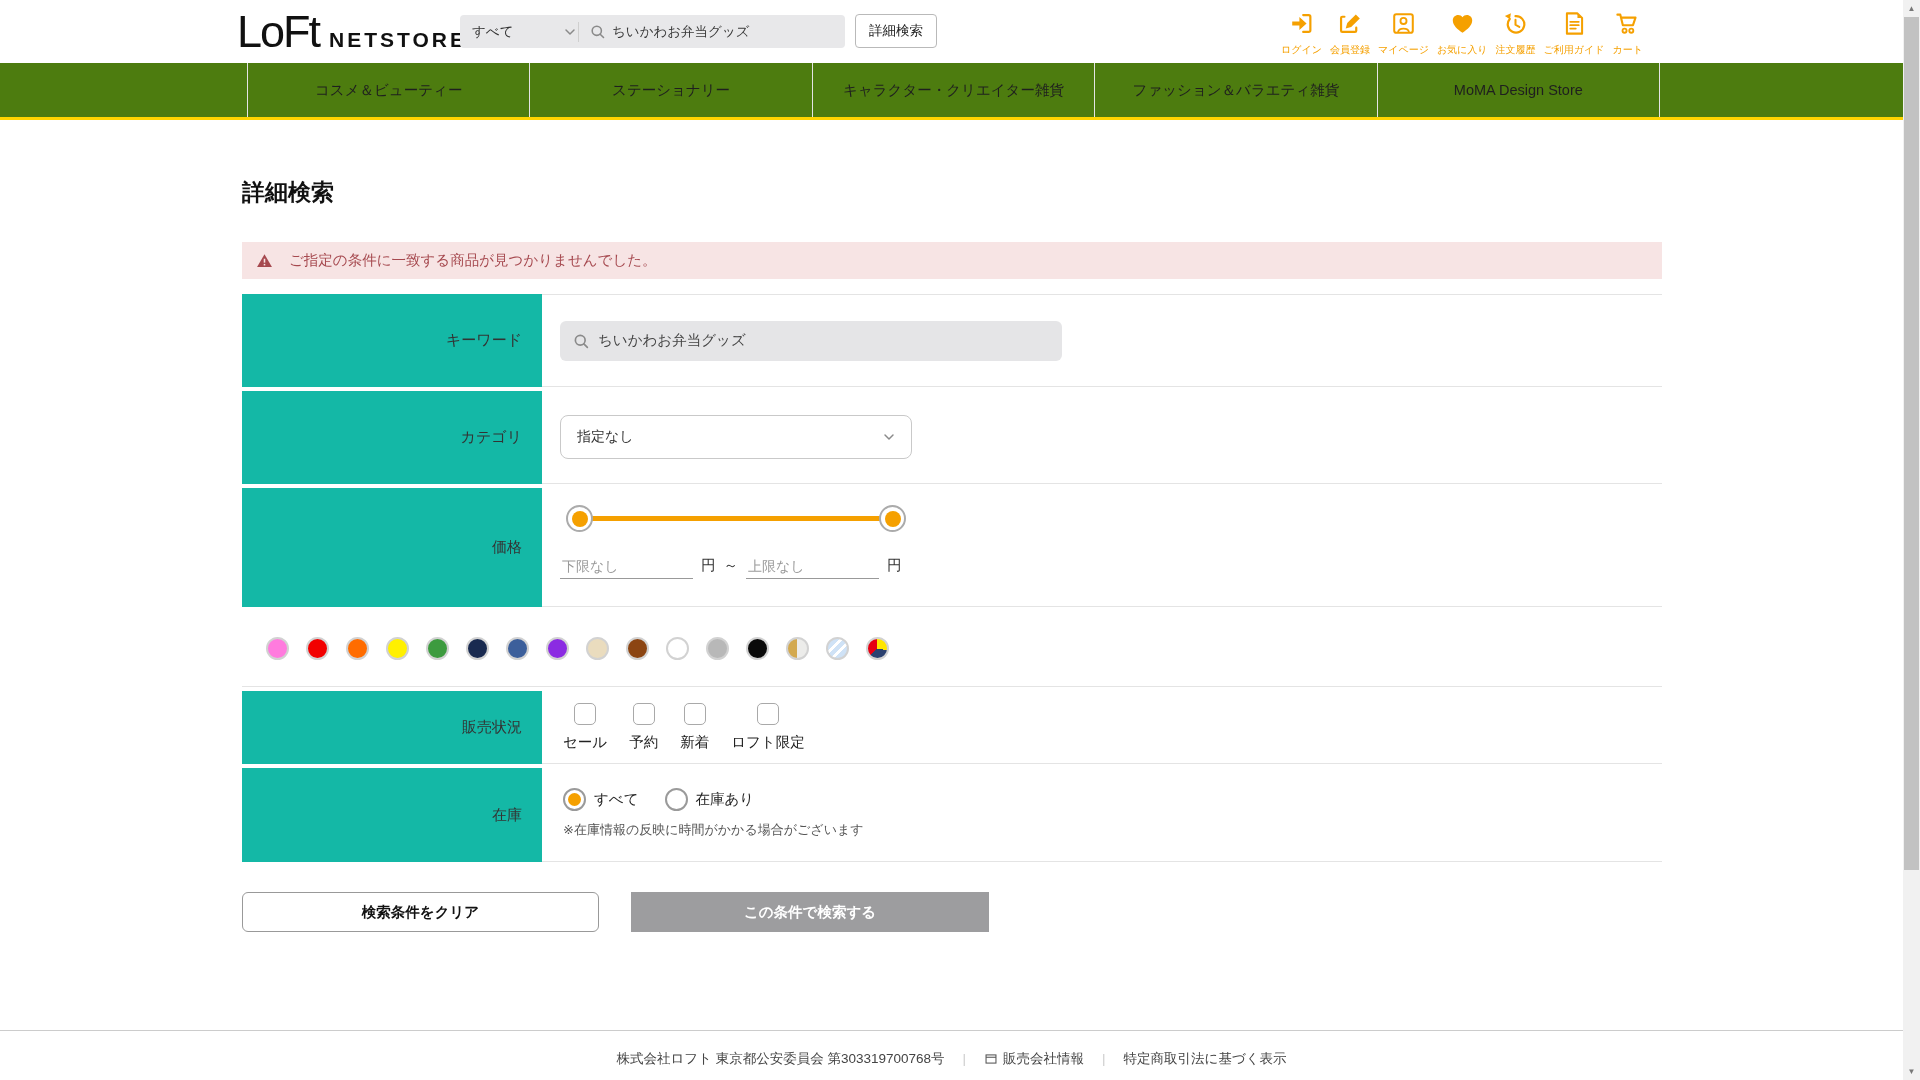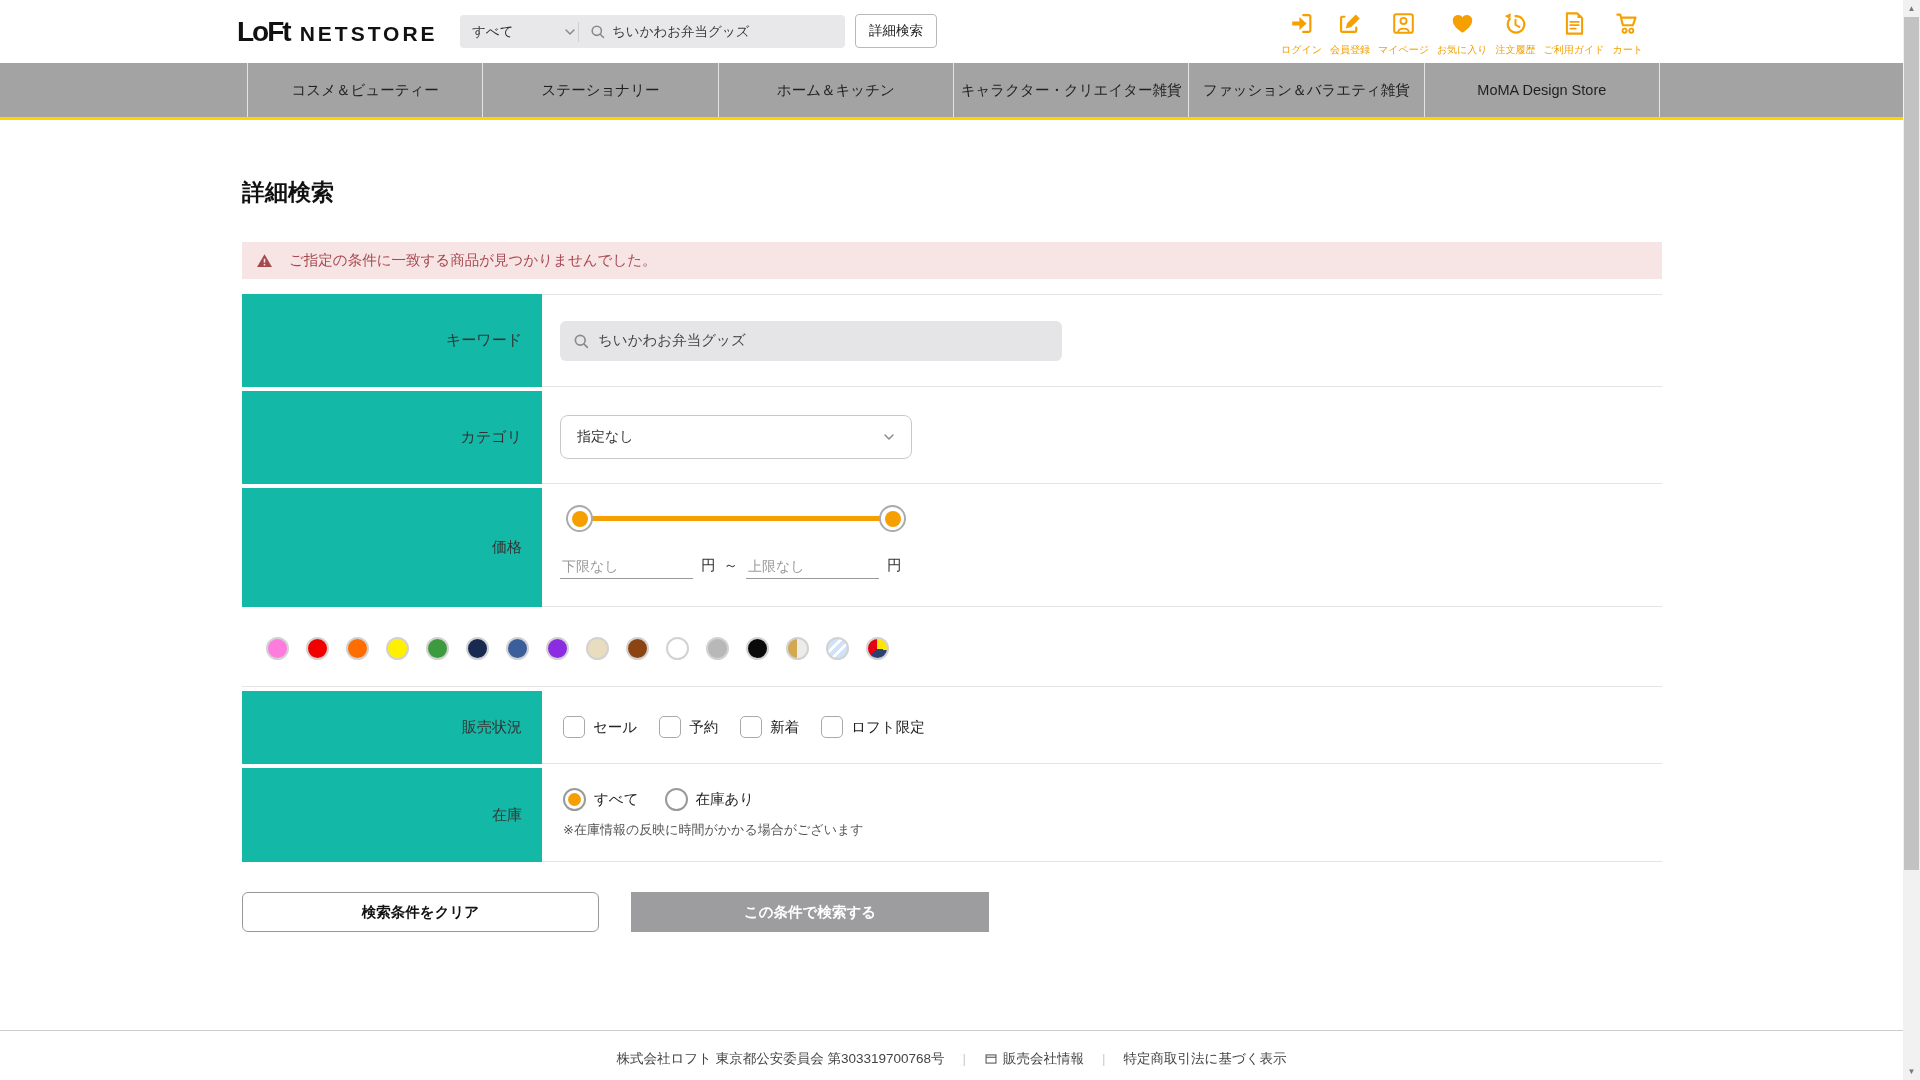--- a/index.html
+++ b/index.html
@@ -2,42 +2,42 @@
 <html><head>
 <meta charset="utf-8">
 <style>
   * { margin:0; padding:0; box-sizing:border-box; }
   html,body { width:1920px; height:1080px; overflow:hidden; background:#fff;
     font-family:"Liberation Sans","DejaVu Sans",sans-serif; color:#222; }
 
   
   .topbar { position:relative; height:63px; background:#fff; }
   .logo { position:absolute; left:237px; top:14px; display:flex; align-items:baseline; cursor:pointer; }
-  .logo-primary { font-size:28px; font-weight:700; letter-spacing:-2px; color:#111; line-height:36px;}
+  .logo-primary { font-size:45px; font-weight:400; letter-spacing:-2px; color:#111; line-height:36px;}
   .logo-secondary { font-size:21px; font-weight:800; letter-spacing:3px; color:#111; margin-left:10px; }
 
   .search-group { position:absolute; left:460px; top:15px; width:385px; height:33px;
     background:#E8E8EA; border-radius:4px; display:flex; align-items:center; }
   .search-cat { display:flex; align-items:center; width:118px; padding-left:12px; cursor:pointer; }
   .search-cat-label { font-size:13.5px; color:#333; flex:1; }
   .search-divider { width:1px; height:20px; background:#cfcfcf; }
   .search-icon-wrap { margin:0 6px 0 10px; display:flex; }
   .search-query { flex:1; border:none; background:transparent; font-size:13.5px; color:#3a3a3a; outline:none;
     font-family:inherit; }
   .adv-btn { position:absolute; left:855px; top:14px; width:82px; height:34px; background:#fff;
     border:1px solid #b9b9b9; border-radius:4px; font-size:13.5px; color:#222; cursor:pointer;
     display:flex; align-items:center; justify-content:center; font-family:inherit; }
 
   .quick-links { position:absolute; left:1281px; top:10px; display:flex; gap:8px; }
   .quick-link { display:flex; flex-direction:column; align-items:center; gap:2px; cursor:pointer; }
   .quick-link svg { height:27px; width:27px; }
   .quick-link-label { font-size:10px; color:#F5A000; white-space:nowrap; }
 
   
-  .nav { position:relative; height:57px; border-bottom:3px solid #FFD500; background:#a3a3a3; }
+  .nav { position:relative; height:57px; border-bottom:3px solid #FFD500; background:#4d7c0f; }
   .nav-inner { position:absolute; left:247px; top:0; width:1413px; height:54px; display:flex; }
   .nav-item { flex:1; display:flex; align-items:center; justify-content:center; font-size:14.5px;
     color:#1f1f1f; border-left:1px solid #E4E4E4; cursor:pointer; white-space:nowrap; }
   .nav-item:last-child { border-right:1px solid #E4E4E4; }
 
   
   .main { width:1420px; margin-left:242px; }
   .page-title { margin-top:57px; font-size:23px; font-weight:bold; color:#111; }
   .alert { margin-top:34px; height:37px; background:#F7E4E4; display:flex; align-items:center;
     padding-left:14px; gap:16px; }
@@ -74,21 +74,21 @@
   .price-inputs { margin-top:22px; display:flex; align-items:flex-end; gap:8px; font-size:14.5px; color:#333; }
   .price-input { width:133px; border:none; border-bottom:1px solid #999; font-size:14px; color:#333;
     outline:none; padding:4px 2px; background:transparent; font-family:inherit; }
   .price-input::placeholder { color:#9a9a9a; }
   .price-unit, .price-sep { padding-bottom:4px; }
 
   .swatches { display:flex; gap:17px; margin-left:6px; }
   .swatch { width:23px; height:23px; border-radius:50%; border:2px solid #D2D2D2; cursor:pointer; }
 
   .check-group { display:flex; gap:22px; margin-left:3px; }
-  .check-item { display:flex; align-items:center; gap:8px; cursor:pointer; }
+  .check-item { display:flex; align-items:center; gap:8px; cursor:pointer;flex-direction:column; }
   .checkbox { width:22px; height:22px; border:1.5px solid #A9A9A9; border-radius:5px; background:#fff; }
   .check-label, .radio-label { font-size:14.5px; color:#222; }
 
   .radio-group { display:flex; gap:26px; margin-left:3px; }
   .radio-item { display:flex; align-items:center; gap:8px; cursor:pointer; }
   .radio { width:23px; height:23px; border-radius:50%; border:2px solid #9a9a9a; background:#fff;
     display:flex; align-items:center; justify-content:center; }
   .radio.selected::after { content:""; width:13px; height:13px; border-radius:50%; background:#F5A000; }
   .stock-note { margin-top:10px; margin-left:3px; font-size:13px; color:#555; }
 
@@ -193,21 +193,20 @@
           </svg></span>
         <span class="quick-link-label">カート</span>
       </div>
     </div>
 </div>
 
 <div class="nav">
   <div class="nav-inner">
       <div class="nav-item">コスメ＆ビューティー</div>
       <div class="nav-item">ステーショナリー</div>
-      <div class="nav-item">ホーム＆キッチン</div>
       <div class="nav-item">キャラクター・クリエイター雑貨</div>
       <div class="nav-item">ファッション＆バラエティ雑貨</div>
       <div class="nav-item">MoMA Design Store</div>
     </div>
 </div>
 
 <div class="main">
   <div class="page-title">詳細検索</div>
 
   <div class="alert">

